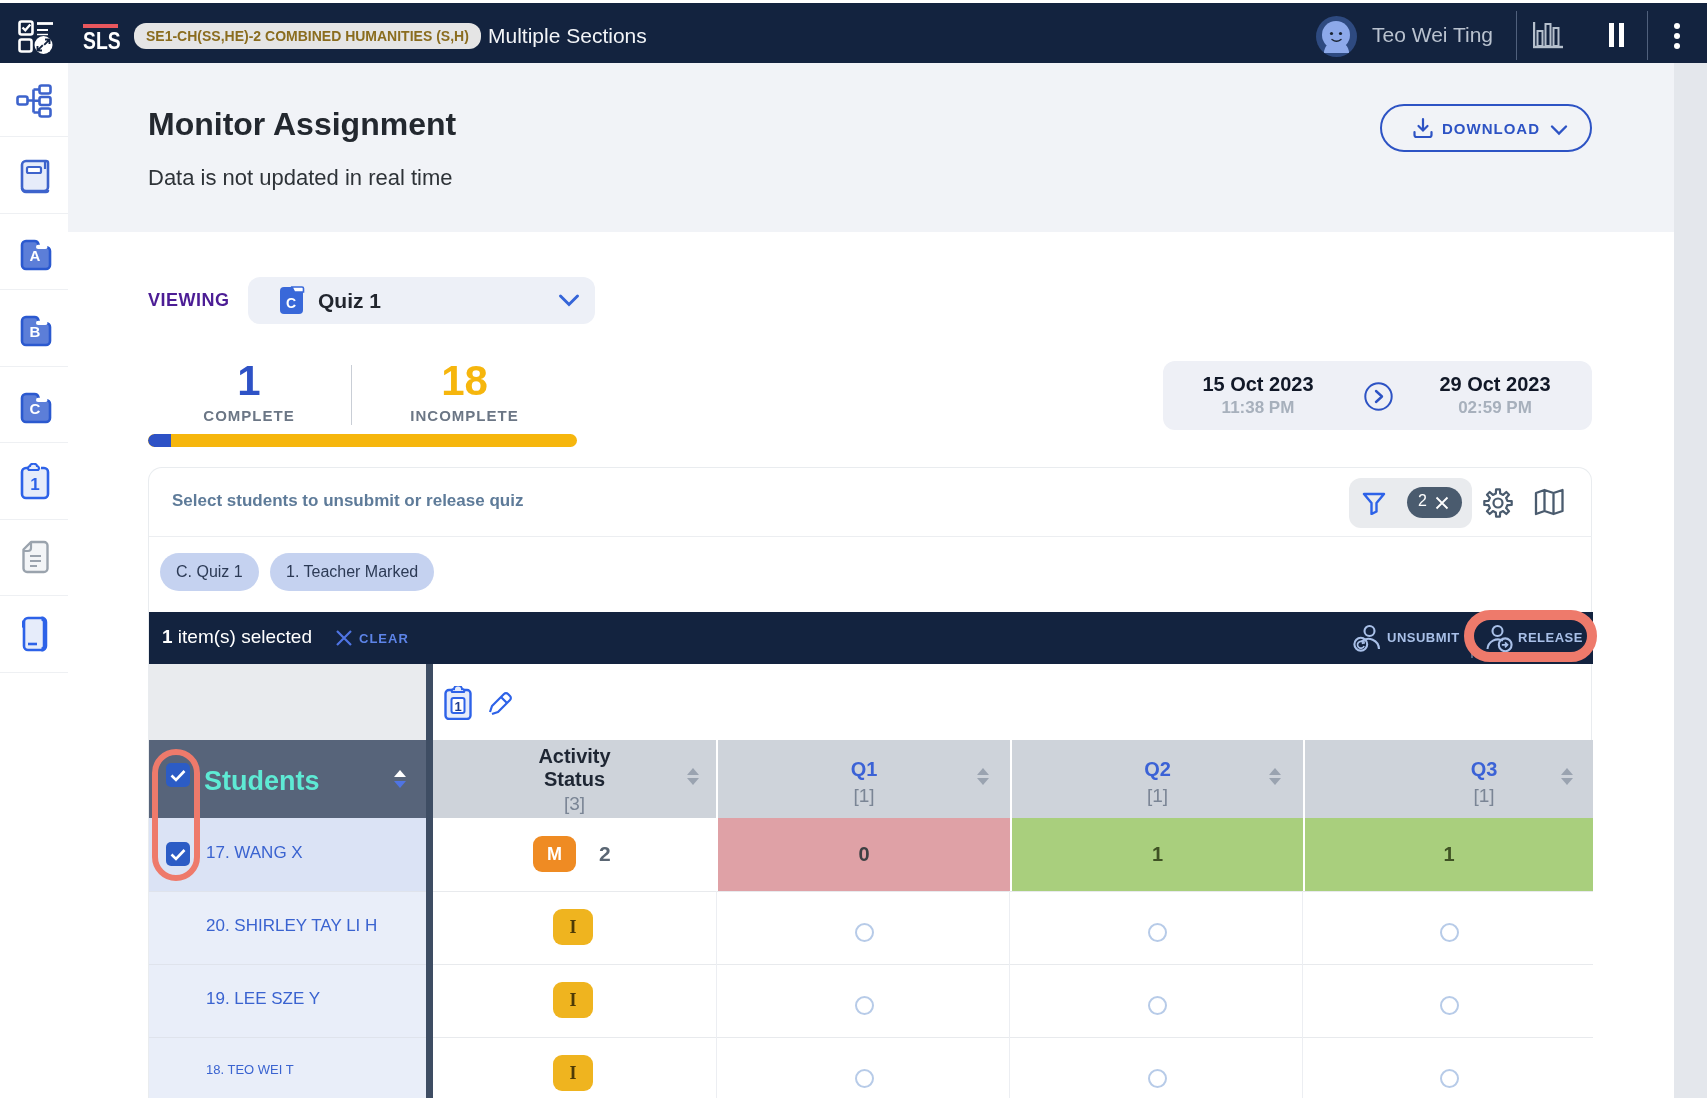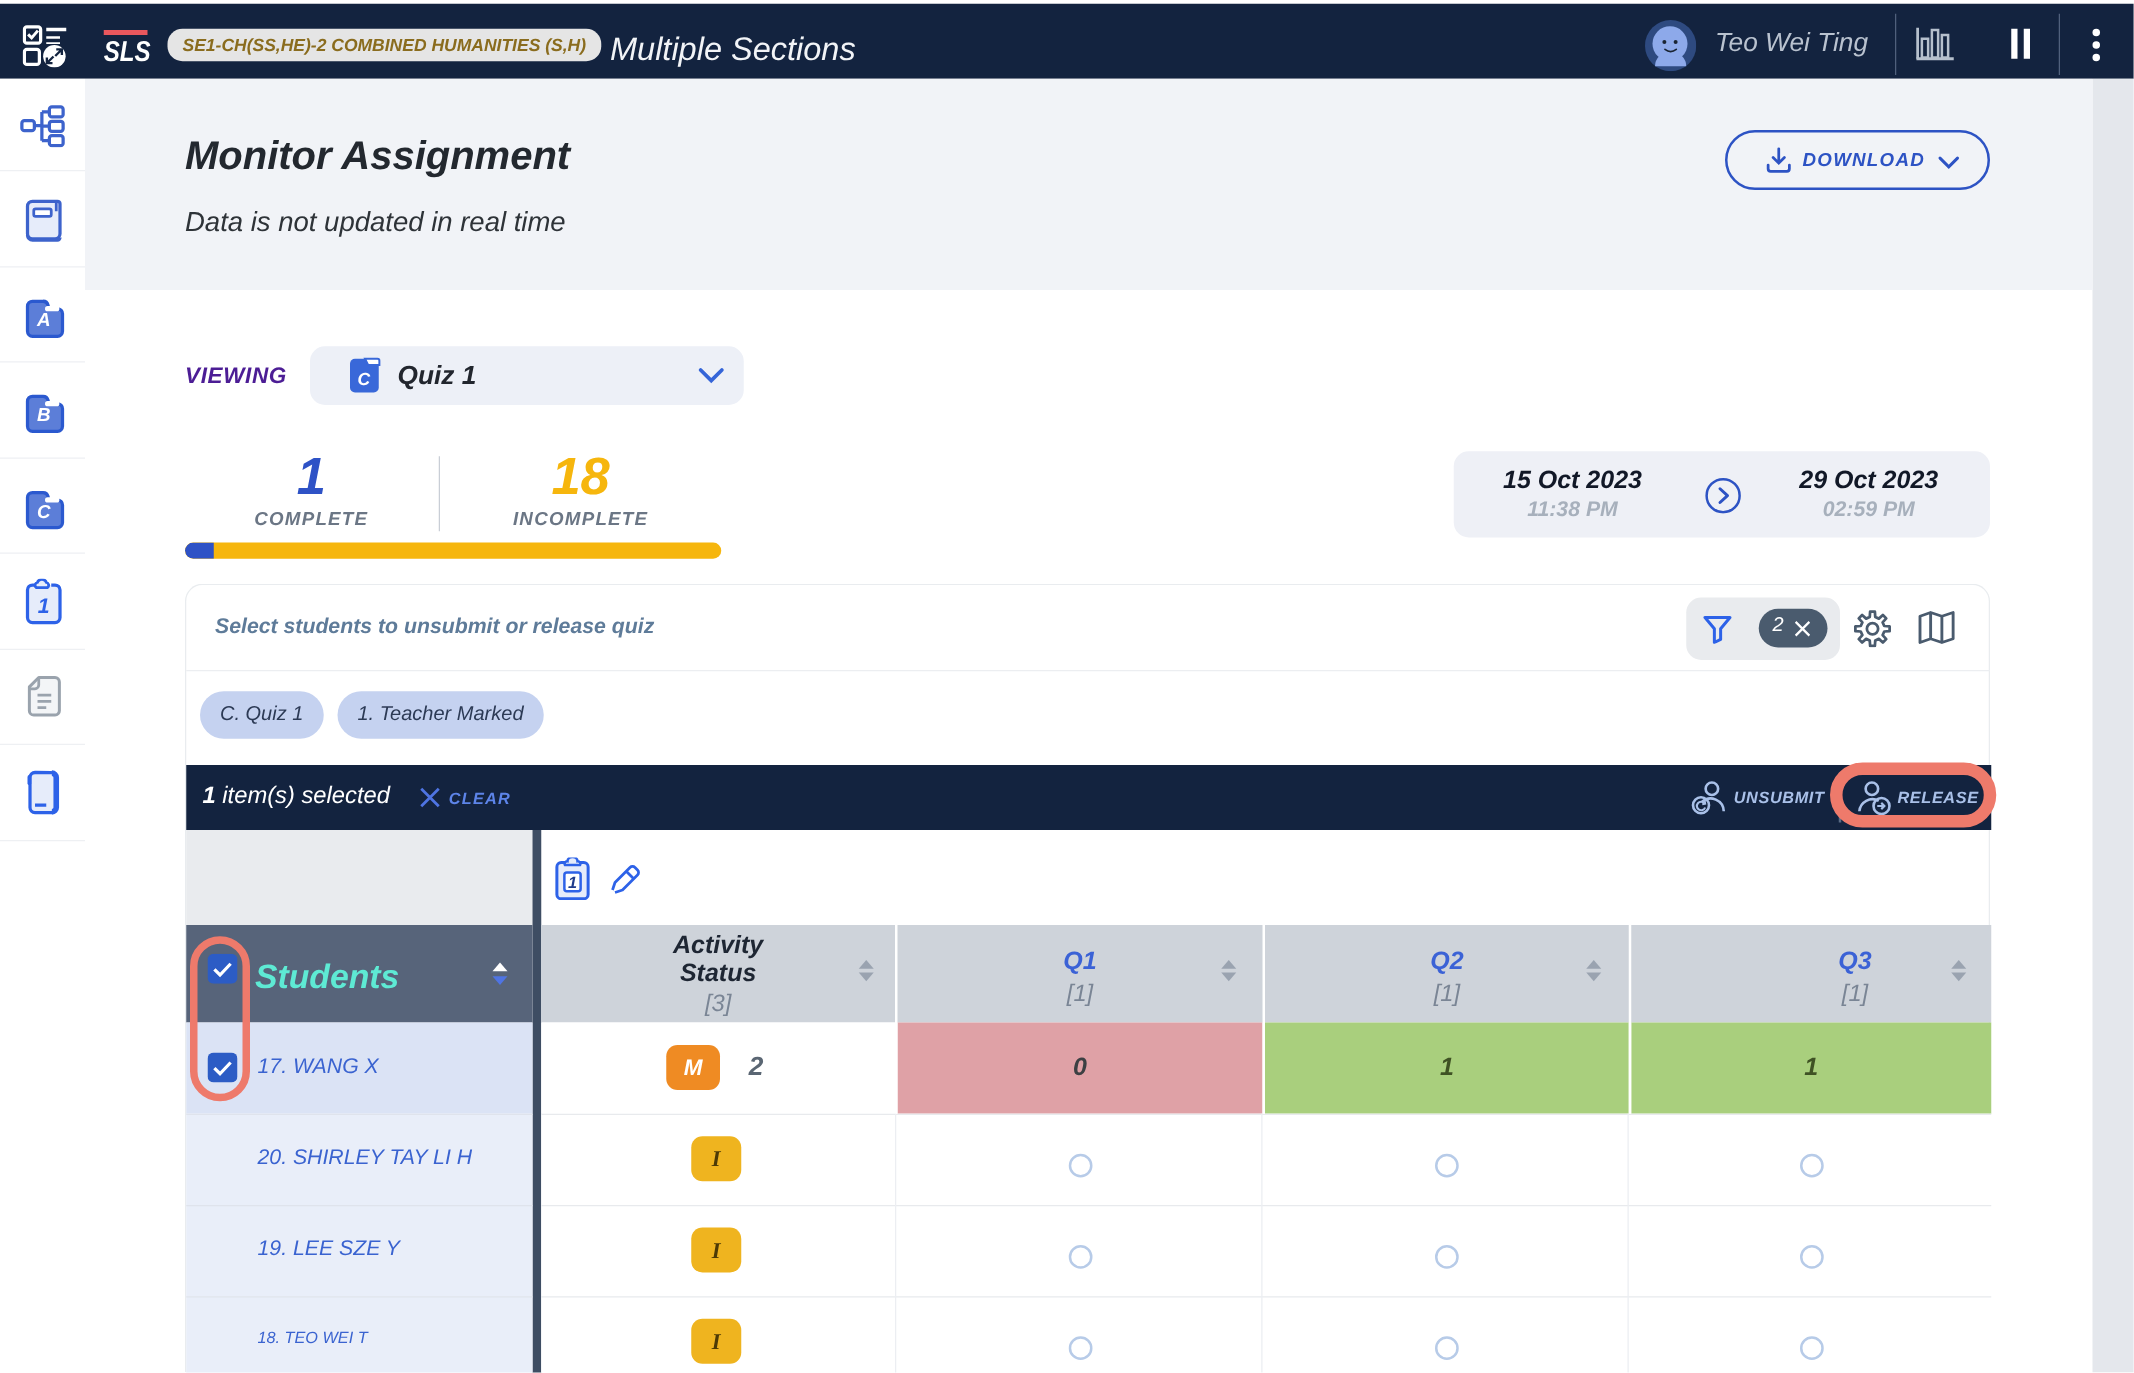--- a/index.html
+++ b/index.html
@@ -1,19 +1,19 @@
 <!DOCTYPE html>
 <html><head>
 <meta charset="utf-8">
 <style>
   * { margin:0; padding:0; box-sizing:border-box; }
   html,body { width:1707px; height:1098px; overflow:hidden; background:#fff;
     font-family:"Liberation Sans", sans-serif; }
   .abs { position:absolute; }
-  #page { position:relative; width:1548px; height:1098px;font-style:italic; }
+  #page { position:relative; width:1548px; height:1098px; }
   .sortu { width:0;height:0;border-left:6px solid transparent;border-right:6px solid transparent;border-bottom:7px solid #9aa3b0; }
   .sortd { width:0;height:0;border-left:6px solid transparent;border-right:6px solid transparent;border-top:7px solid #9aa3b0; }
   .ibadge { width:40px;height:36px;background:#efb41f;border-radius:9px;text-align:center;line-height:36px;font-size:18px;font-weight:bold;color:#4d3a06;font-family:"Liberation Serif",serif; }
   .circ { width:19px;height:19px;border-radius:50%;border:2px solid #b7cbe8;background:#fff; }
 </style>
 </head>
 <body>
 <div id="page">
 
   <div class="abs" id="navbar" style="left:0;top:3px;width:1707px;height:60px;background:#13233f;">
@@ -26,21 +26,21 @@
       <line x1="19" y1="10" x2="30" y2="10" stroke="#fff" stroke-width="2"></line>
       <line x1="19" y1="14.5" x2="30" y2="14.5" stroke="#fff" stroke-width="1.4"></line>
       <circle cx="25.5" cy="25" r="9" fill="#fff"></circle>
       <path d="M27 19.5 h4.5 v4.5 M31.2 19.8 l-5 5 M24 30.5 h-4.5 v-4.5 M19.8 30.2 l5 -5" fill="none" stroke="#13233f" stroke-width="1.9"></path>
     </svg>
 
     <div class="abs" style="left:83px;top:21px;width:35px;height:4px;background:#e9575d;"></div>
     <div class="abs" style="left:83px;top:25px;font-size:23px;font-weight:bold;color:#fff;transform:scaleX(.84);transform-origin:0 0;">SLS</div>
 
     <div class="abs" style="left:134px;top:20px;height:26px;background:#e5e5e5;border-radius:12px;line-height:26px;padding:0 12px;font-size:14px;font-weight:bold;color:#8a6c1e;line-height:27px;">SE1-CH(SS,HE)-2 COMBINED HUMANITIES (S,H)</div>
-    <div class="abs" style="left:488px;top:21px;font-size:26px;color:#f2f4f7;text-align:center;">Multiple Sections</div>
+    <div class="abs" style="left:488px;top:21px;font-size:21px;color:#f2f4f7;text-align:center;">Multiple Sections</div>
 
     <svg class="abs" style="left:1316px;top:13px;" width="41" height="41" viewBox="0 0 41 41">
       <circle cx="20.5" cy="20.5" r="20.5" fill="#2e4a80"></circle>
       <circle cx="20" cy="19" r="14" fill="#8da9ea"></circle>
       <path d="M8 37 a12.5 12 0 0 1 25 0 z" fill="#8da9ea"></path>
       <circle cx="15.5" cy="17.5" r="1.6" fill="#1a2433"></circle>
       <circle cx="24.5" cy="17.5" r="1.6" fill="#1a2433"></circle>
       <path d="M16 23.5 q4.5 3.6 9 0" fill="none" stroke="#1a2433" stroke-width="1.4" stroke-linecap="round"></path>
     </svg>
     <div class="abs" style="left:1372px;top:20px;font-size:21px;color:#b9c2cf;">Teo Wei Ting</div>

